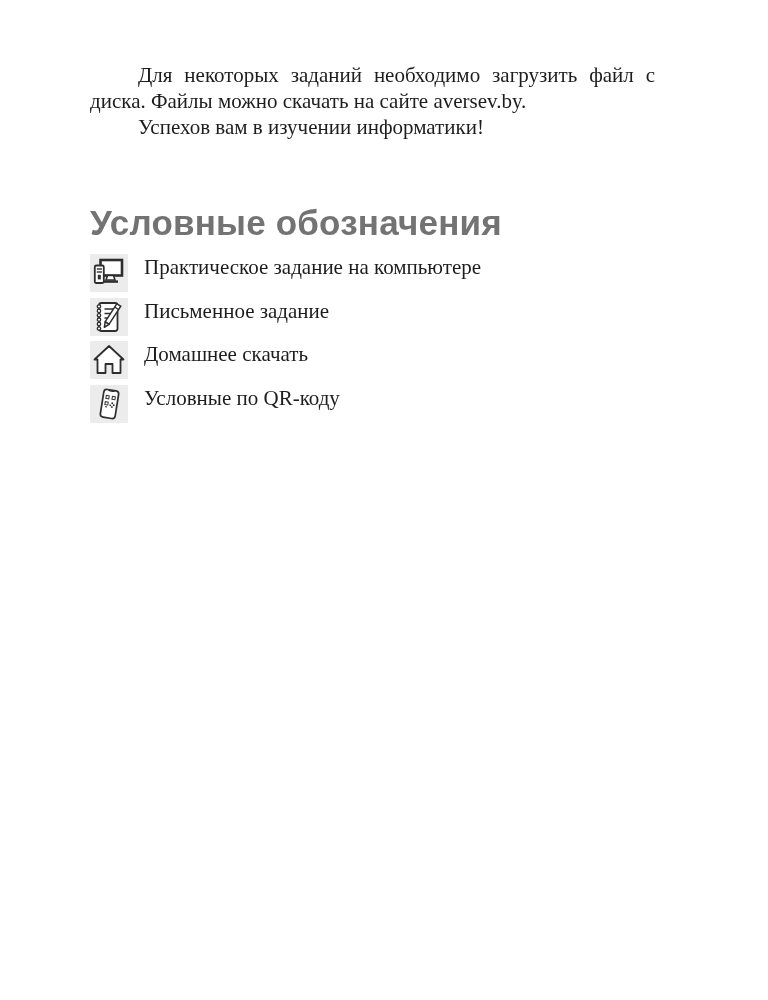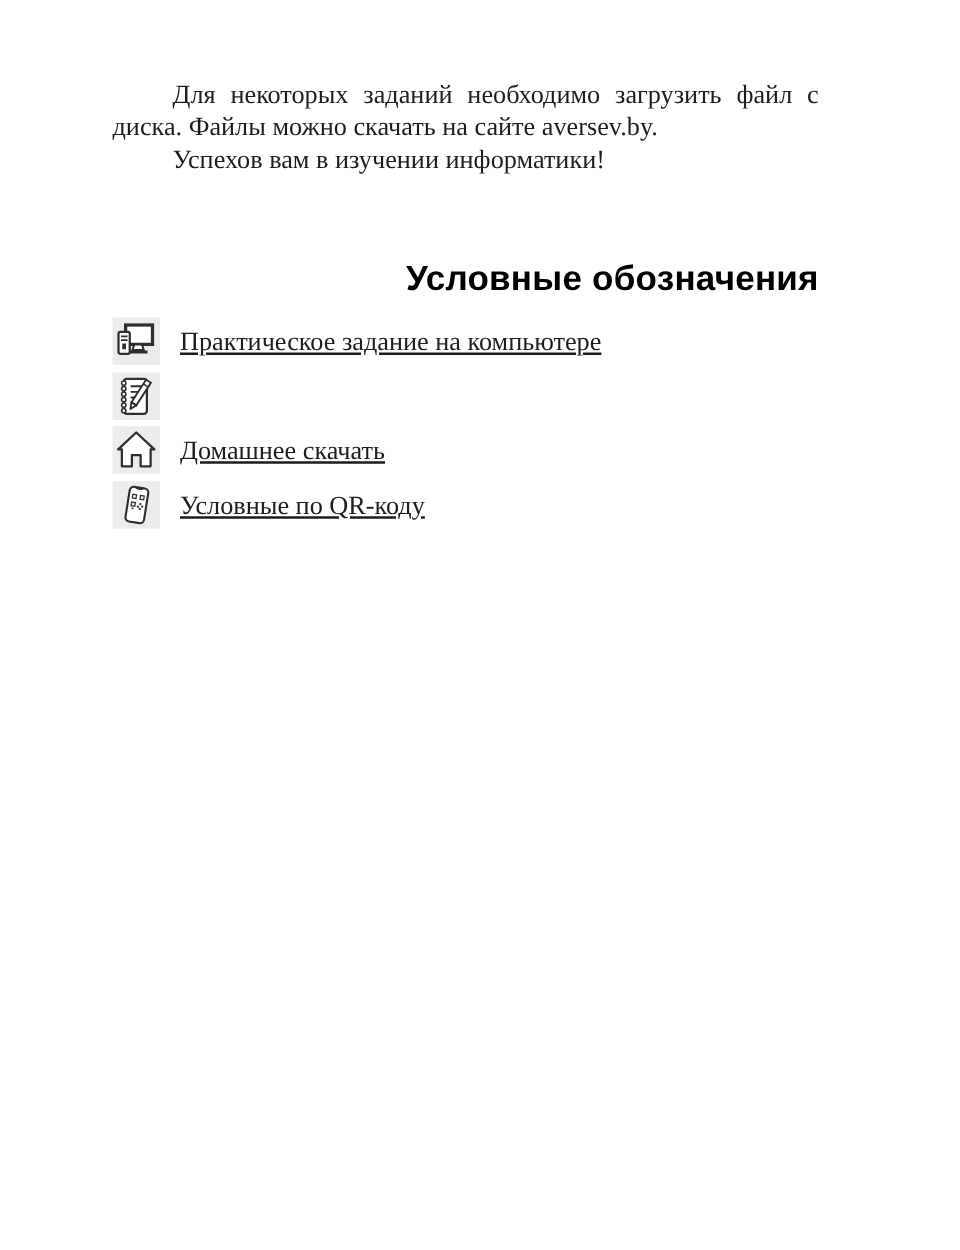--- a/index.html
+++ b/index.html
@@ -20,37 +20,35 @@
     font-size: 21px;
     line-height: 26px;
     text-align: justify;
     color: #1d1d1d;
   }
   .body-text.indent { text-indent: 48px; }
   .heading {
     margin: 67px 0 0 0;
     font-family: "Liberation Sans", sans-serif;
     font-weight: bold;
-    font-size: 28px;
+    font-size: 35px;
     line-height: 32px;
-    text-align: right;
-    color: #000000;
+    text-align: left;
+    color: #737373;
     letter-spacing: 0.2px;
   }
   .legend {
     list-style: none;
     margin: 15px 0 0 0;
     padding: 0;
   }
   .legend-item {
     display: flex;
-    align-items: center;
     height: 38px;
     margin-bottom: 5.5px;
-    text-decoration: underline;
   }
   .icon-box {
     flex: 0 0 38px;
     width: 38px;
     height: 38px;
     background: #ececec;
     display: inline-flex;
     align-items: center;
     justify-content: center;
   }
@@ -105,20 +103,21 @@
             <line x1="14.5" y1="11" x2="23.5" y2="11" stroke="#2e2e2e" stroke-width="1.5"></line>
             <line x1="14.5" y1="15.5" x2="23.5" y2="15.5" stroke="#2e2e2e" stroke-width="1.5"></line>
             <line x1="14.5" y1="20" x2="21" y2="20" stroke="#2e2e2e" stroke-width="1.5"></line>
             <g transform="translate(22,17.5) rotate(33)">
               <rect x="-2.3" y="-12.5" width="4.6" height="21.5" fill="#fff" stroke="#2e2e2e" stroke-width="1.5"></rect>
               <path d="M-2.3 9 L0 14 L2.3 9 Z" fill="#fff" stroke="#2e2e2e" stroke-width="1.5" stroke-linejoin="round"></path>
               <line x1="-2.3" y1="-8.5" x2="2.3" y2="-8.5" stroke="#2e2e2e" stroke-width="1.2"></line>
             </g>
           </svg>
         </span>
+        <span class="legend-label">Письменное задание</span>
       </li>
 
 
       <li class="legend-item">
         <span class="icon-box">
           <svg viewBox="0 0 38 38">
             <path d="M19 5 L33.5 18.5 L30.5 18.5 L30.5 32 L22.5 32 L22.5 23 L15.5 23 L15.5 32 L7.5 32 L7.5 18.5 L4.5 18.5 Z" fill="#fff" stroke="#2e2e2e" stroke-width="1.8" stroke-linejoin="round"></path>
           </svg>
         </span>
         <span class="legend-label">Домашнее скачать</span>

